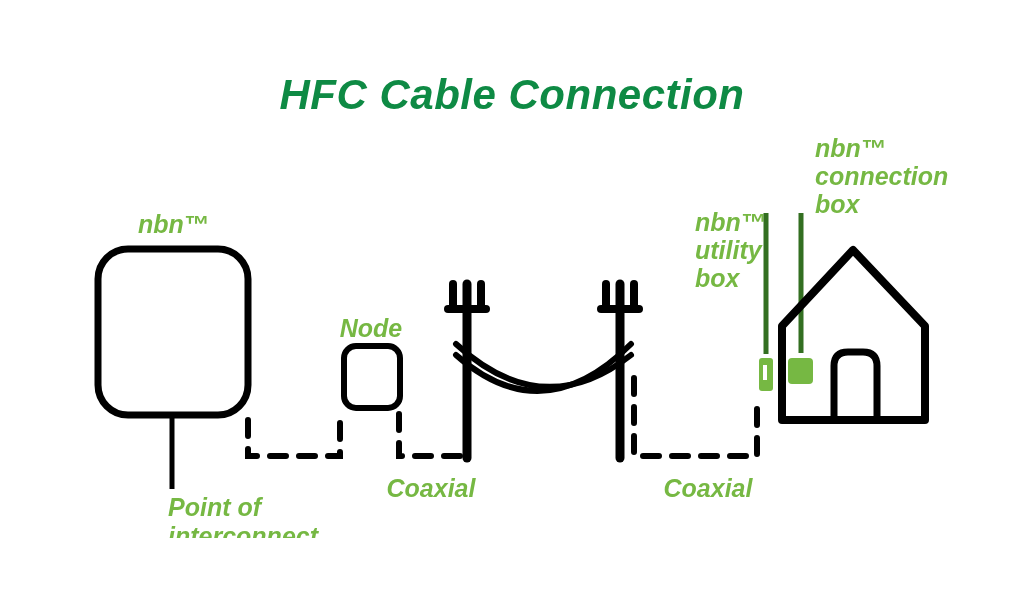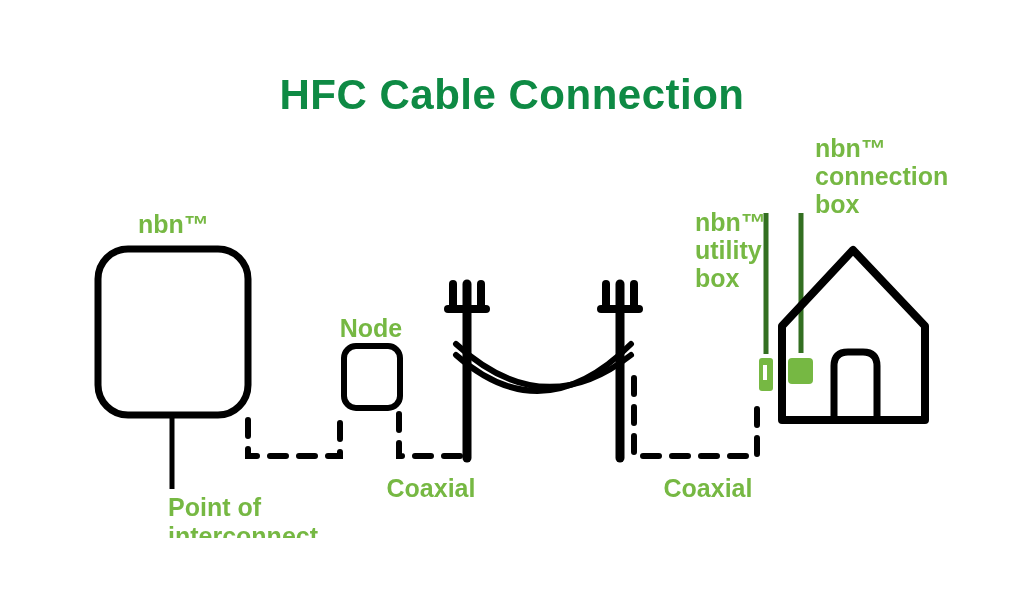--- a/index.html
+++ b/index.html
@@ -7,20 +7,21 @@
     padding: 0;
     background: #ffffff;
     font-family: "Liberation Sans", sans-serif;
   }
   .stage {
     position: relative;
     width: 1024px;
     height: 538px;
     background: #ffffff;
     overflow: hidden;
+    font-style: italic;
   }
   svg text {
     font-family: "Liberation Sans", sans-serif;
     font-weight: bold;
   }
   .title-text   { font-size: 42px; letter-spacing: 0.5px; }
   .label-text   { font-size: 25px; }
 </style>
 </head>
 <body>

